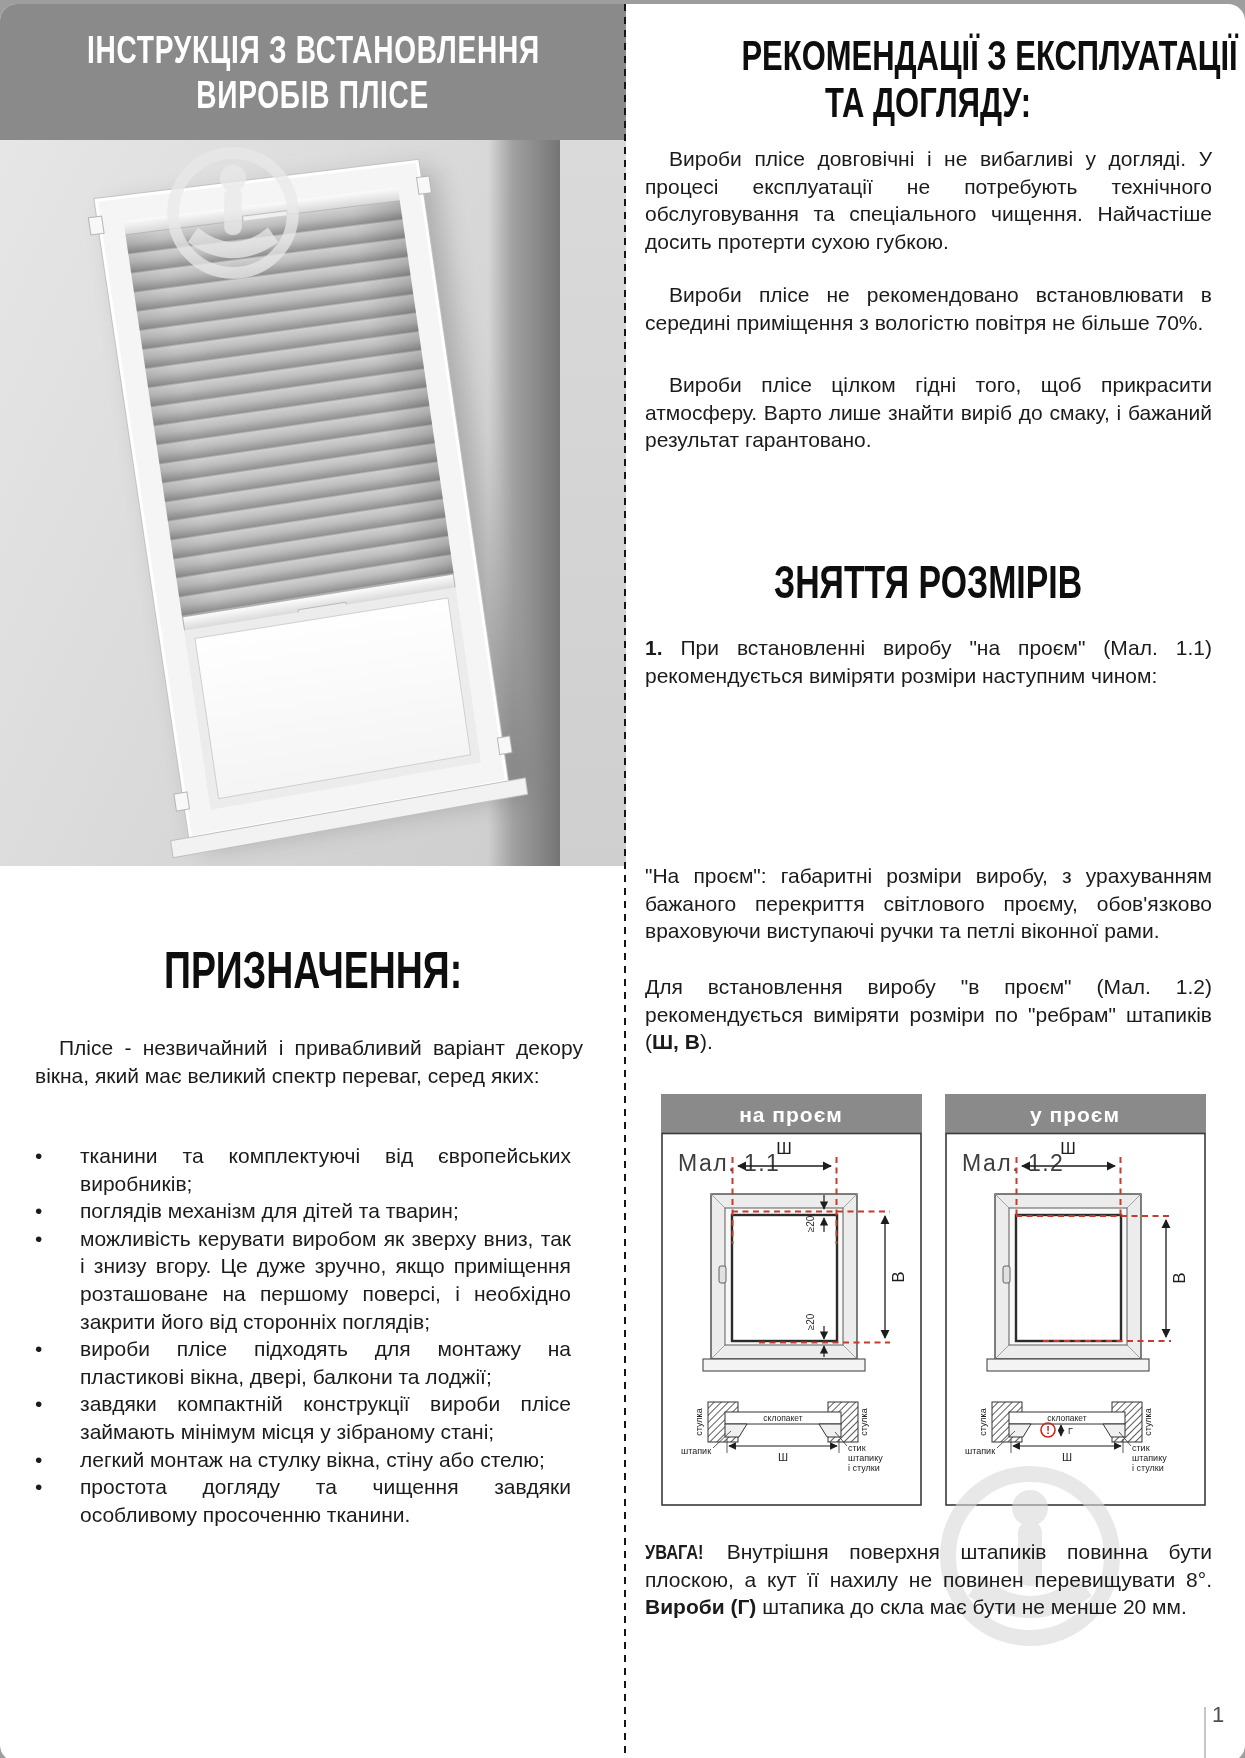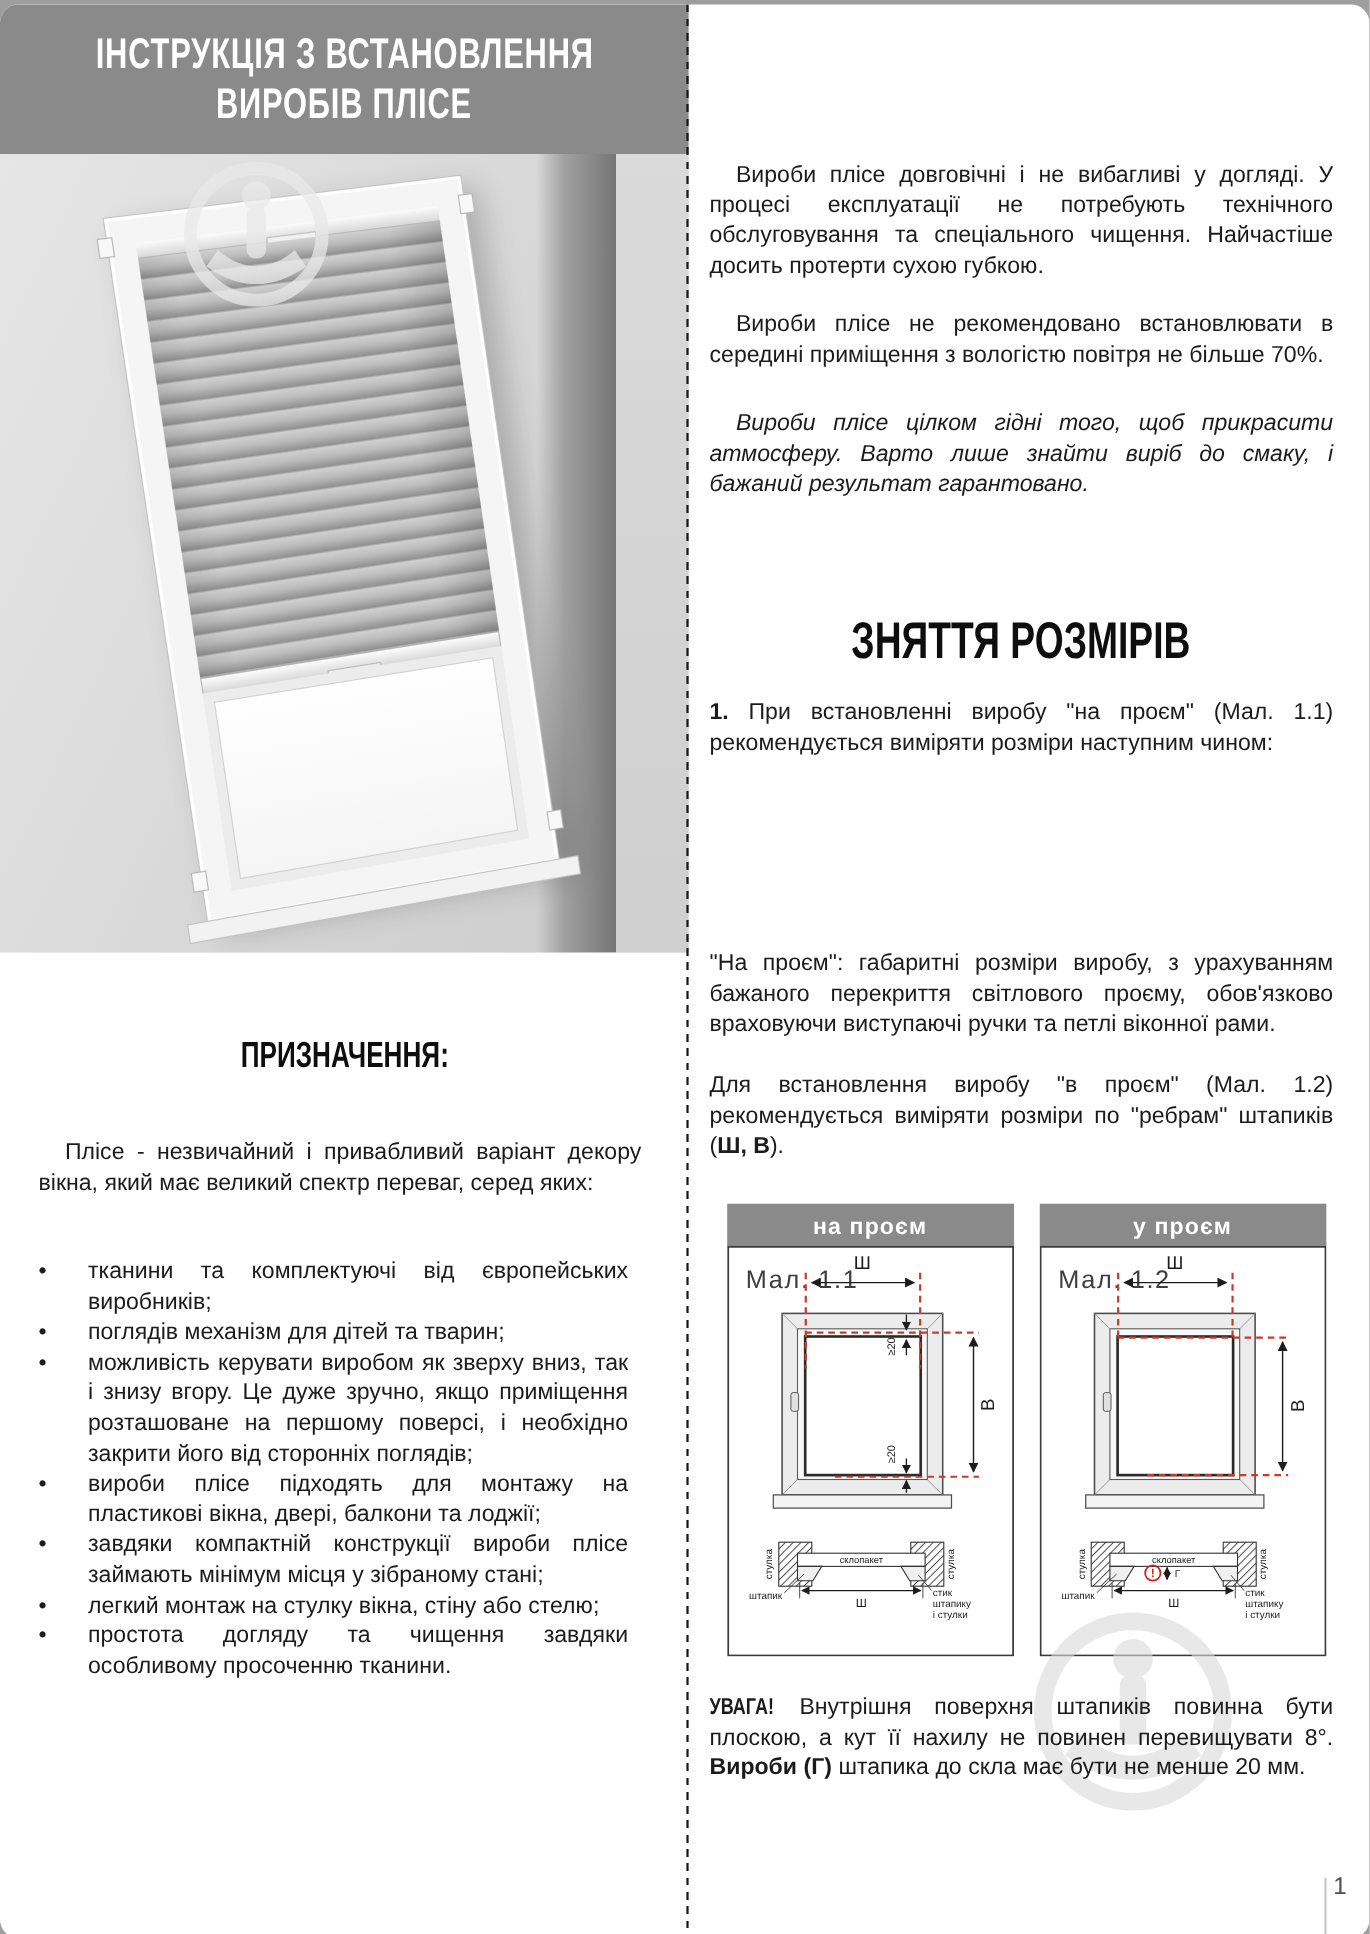--- a/index.html
+++ b/index.html
@@ -4,21 +4,21 @@
 <style>
   html,body{margin:0;padding:0;background:#9e9e9e;}
   .page{
     position:relative;width:1245px;height:1758px;margin:4px auto;background:#ffffff;
     font-family:"Liberation Sans",sans-serif;color:#191919;overflow:hidden;border-radius:17px;
   }
   
   .body{position:absolute;font-size:21px;line-height:27.6px;text-align:justify;color:#1b1b1b;}
   .body p{margin:0;}
   .ind{text-indent:24px;}
-  .ital{font-style:italic;}
+  .ital{}
   b{font-weight:bold;}
   .cond{display:inline-block;transform:scaleX(0.72);transform-origin:50% 50%;white-space:nowrap;}
   .cond-inline{display:inline-block;transform:scaleX(0.78);transform-origin:0 50%;margin-right:-14px;font-weight:bold;}
   .title{position:absolute;text-align:center;font-weight:bold;color:#0e0e0e;}
   ul.dots{list-style:none;margin:0;padding:0;}
   ul.dots li{position:relative;padding-left:57px;text-align:justify;}
   ul.dots li::before{content:"\2022";position:absolute;left:12px;top:0;}
   
   .lh-block{position:absolute;left:0;top:0;width:626px;height:136px;background:#8a8a8a;
     display:flex;flex-direction:column;justify-content:center;align-items:center;}
@@ -103,40 +103,44 @@
       <div class="sill"></div>
     </div>
     <svg class="wm" style="left:160px;top:0;color:#e9e9e9;opacity:0.75;" width="146" height="146" viewBox="0 0 100 100">
       <circle cx="50" cy="50" r="41" fill="none" stroke="currentColor" stroke-width="8"></circle>
       <circle cx="50" cy="26" r="9" fill="currentColor"></circle>
       <rect x="44" y="33" width="12" height="32" rx="5" fill="currentColor"></rect>
       <path d="M26 60 q24 20 48 0 l7 10 q-31 22 -62 0 z" fill="currentColor"></path>
     </svg>
   </div>
 
-  <div class="title" style="left:0;top:936px;width:626px;font-size:33px;">
+  <div class="title" style="left:0;top:936px;width:626px;font-size:52px;">
     <span class="cond">ПРИЗНАЧЕННЯ:</span>
   </div>
 
   <div class="body ind" style="left:35px;top:1030px;width:548px;">
     <p>Плісе - незвичайний і привабливий варіант декору вікна, який має великий спектр переваг, серед яких:</p>
   </div>
 
   <ul class="dots body" style="left:23px;top:1138px;width:548px;">
     <li>тканини та комплектуючі від європейських виробників;</li>
     <li>поглядів механізм для дітей та тварин;</li>
     <li>можливість керувати виробом як зверху вниз, так і знизу вгору. Це дуже зручно, якщо приміщення розташоване на першому поверсі, і необхідно закрити його від сторонніх поглядів;</li>
     <li>вироби плісе підходять для монтажу на пластикові вікна, двері, балкони та лоджії;</li>
     <li>завдяки компактній конструкції вироби плісе займають мінімум місця у зібраному стані;</li>
     <li>легкий монтаж на стулку вікна, стіну або стелю;</li>
     <li>простота догляду та чищення завдяки особливому просоченню тканини.</li>
   </ul>
 
   <div class="divider"></div>
 
+  <div class="title" style="left:645px;top:28px;width:567px;font-size:43px;line-height:47px;">
+    <span class="cond">РЕКОМЕНДАЦІЇ З ЕКСПЛУАТАЦІЇ</span><br>
+    <span class="cond">ТА ДОГЛЯДУ:</span>
+  </div>
 
   <div class="body ind" style="left:645px;top:141px;width:567px;">
     <p>Вироби плісе довговічні і не вибагливі у догляді. У процесі експлуатації не потребують технічного обслуговування та спеціального чищення. Найчастіше досить протерти сухою губкою.</p>
   </div>
   <div class="body ind" style="left:645px;top:277px;width:567px;">
     <p>Вироби плісе не рекомендовано встановлювати в середині приміщення з вологістю повітря не більше 70%.</p>
   </div>
   <div class="body ind ital" style="left:645px;top:367px;width:567px;">
     <p>Вироби плісе цілком гідні того, щоб прикрасити атмосферу. Варто лише знайти виріб до смаку, і бажаний результат гарантовано.</p>
   </div>

